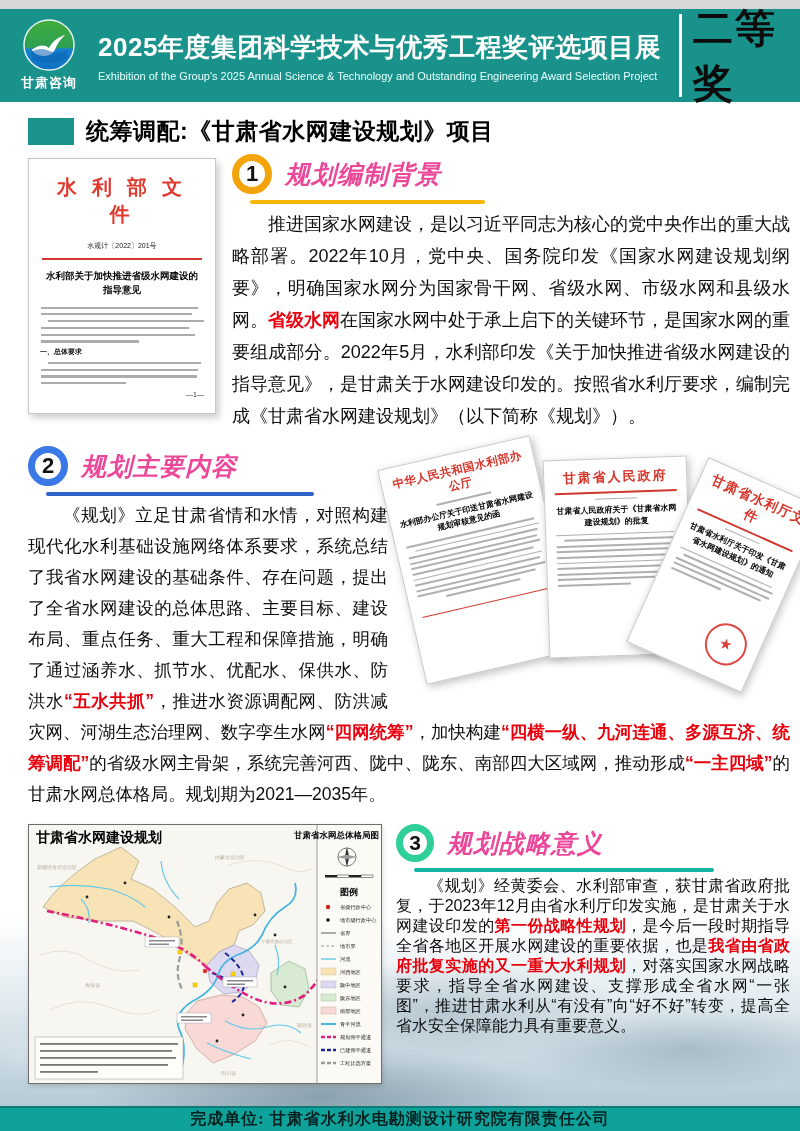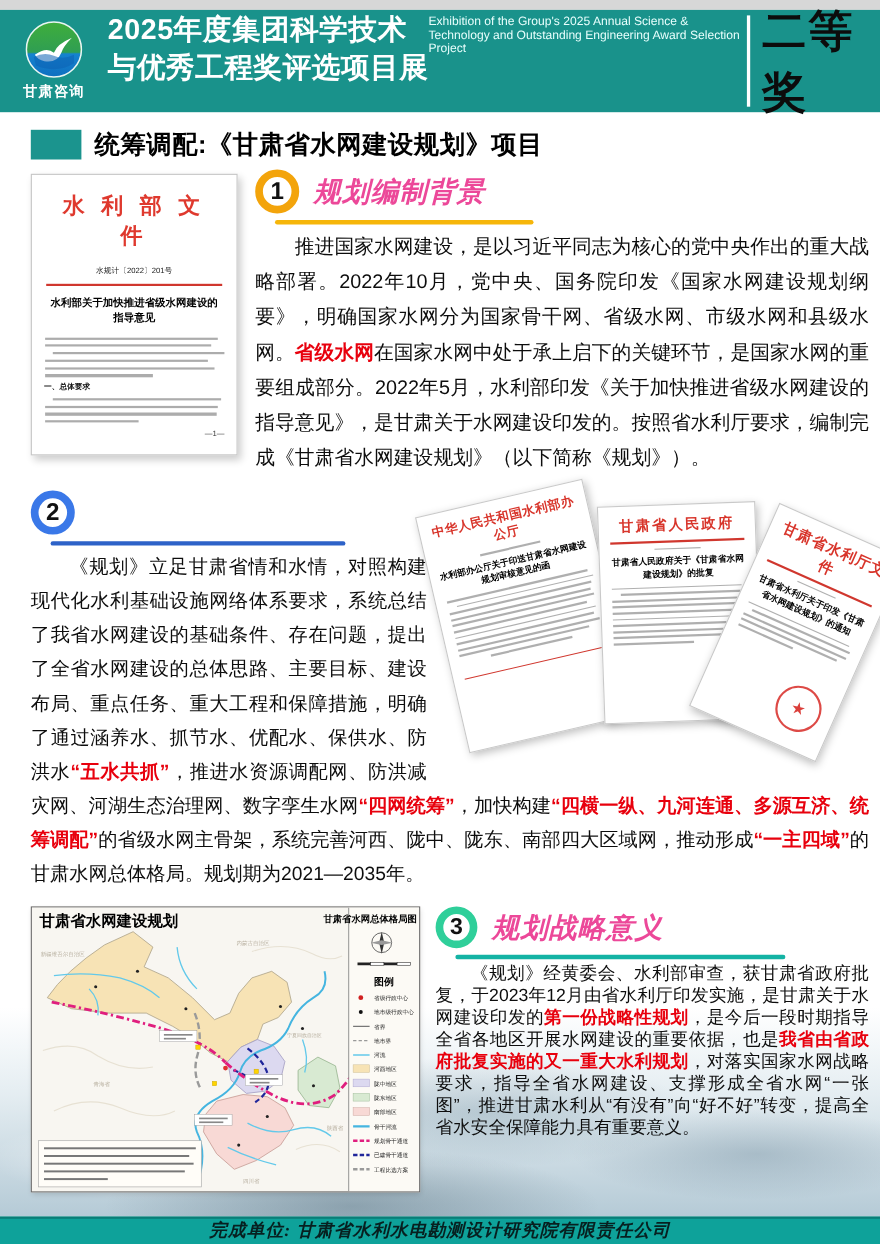--- a/index.html
+++ b/index.html
@@ -17,21 +17,21 @@
       linear-gradient(to bottom, rgba(255,255,255,0) 0%, rgba(206,222,230,.55) 42%, rgba(168,193,207,.85) 100%);}
 
   .content{position:relative;z-index:1;}
 
   
   .top-strip{height:9px;background:#d7d7d7;}
   .header{height:93px;background:#19928b;display:flex;align-items:stretch;}
   .logo-box{width:98px;display:flex;flex-direction:column;align-items:center;justify-content:center;}
   .logo-circle{width:52px;height:52px;}
   .logo-text{color:#fff;font-size:13px;font-weight:bold;margin-top:3px;letter-spacing:1px;}
-  .head-center{flex:1;display:flex;flex-direction:row;justify-content:center;}
+  .head-center{flex:1;display:flex;flex-direction:column;justify-content:center;}
   .head-title{color:#fff;font-size:26px;font-weight:bold;letter-spacing:.5px;}
   .head-sub{color:#e8fffd;font-size:11px;margin-top:5px;}
   .head-sep{width:3px;background:#fff;margin:5px 0;}
   .award-box{width:118px;display:flex;align-items:center;justify-content:center;}
   .award{font-size:40px;font-weight:900;color:#0c0c0c;letter-spacing:2px;padding-left:11px;}
 
   
   .ptitle-row{display:flex;align-items:center;margin:14px 0 8px 0;height:30px;}
   .ptitle-block{width:46px;height:27px;background:#1b948e;flex:none;}
   .ptitle{font-size:23px;font-weight:bold;color:#000;margin-left:12px;letter-spacing:.5px;}
@@ -89,21 +89,21 @@
   .seal-star{color:rgba(215,42,38,.9);font-size:15px;}
 
   
   .bottom{display:flex;margin-top:14px;clear:both;}
   .mapbox{width:354px;height:260px;border:1px solid #6e6e6e;background:#f8f6f1;flex:none;box-shadow:1px 2px 5px rgba(0,0,0,.15);}
   .sec3-col{flex:1;padding-left:14px;}
 
   
   .footer{position:absolute;left:0;right:0;bottom:0;height:25px;background:#0ea29a;border-top:2px solid #0a7d77;
           display:flex;align-items:center;justify-content:center;z-index:2;}
-  .footer-text{font-family:"Liberation Serif","DejaVu Serif",serif;font-style:italic;font-weight:bold;
+  .footer-text{font-family:"Liberation Serif","DejaVu Serif",serif;font-weight:bold;
                font-size:16px;color:#072020;letter-spacing:1px;}
 </style>
 </head>
 <body>
 
 <div class="page">
   <div class="water"></div>
 
   <div class="content">
 
@@ -218,20 +218,21 @@
             <div class="pb" style="width:50%"></div>
             <div class="seal">
                 <span class="seal-star">★</span>
               </div>
           </div>
         </div>
         <div class="sec-head s2">
           <div class="ring">
               <span>2</span>
             </div>
+          <div class="sec-title">规划主要内容</div>
           <div class="sec-underline"></div>
         </div>
         <p class="para para2 ind"><span>《规划》立足甘肃省情和水情，对照构建现代化水利基础设施网络体系要求，系统总结了我省水网建设的基础条件、存在问题，提出了全省水网建设的总体思路、主要目标、建设布局、重点任务、重大工程和保障措施，明确了通过涵养水、抓节水、优配水、保供水、防洪水</span><span class="rb">“五水共抓”</span><span>，推进水资源调配网、防洪减灾网、河湖生态治理网、数字孪生水网</span><span class="rb">“四网统筹”</span><span>，加快构建</span><span class="rb">“四横一纵、九河连通、多源互济、统筹调配”</span><span>的省级水网主骨架，系统完善河西、陇中、陇东、南部四大区域网，推动形成</span><span class="rb">“一主四域”</span><span>的甘肃水网总体格局。规划期为2021—2035年。</span></p>
       </div>
 
       <div class="bottom">
         <div class="mapbox">
           <svg viewBox="0 0 352 258" width="352" height="258">
             <rect x="0" y="0" width="352" height="258" fill="#f8f6f1"></rect>
 

